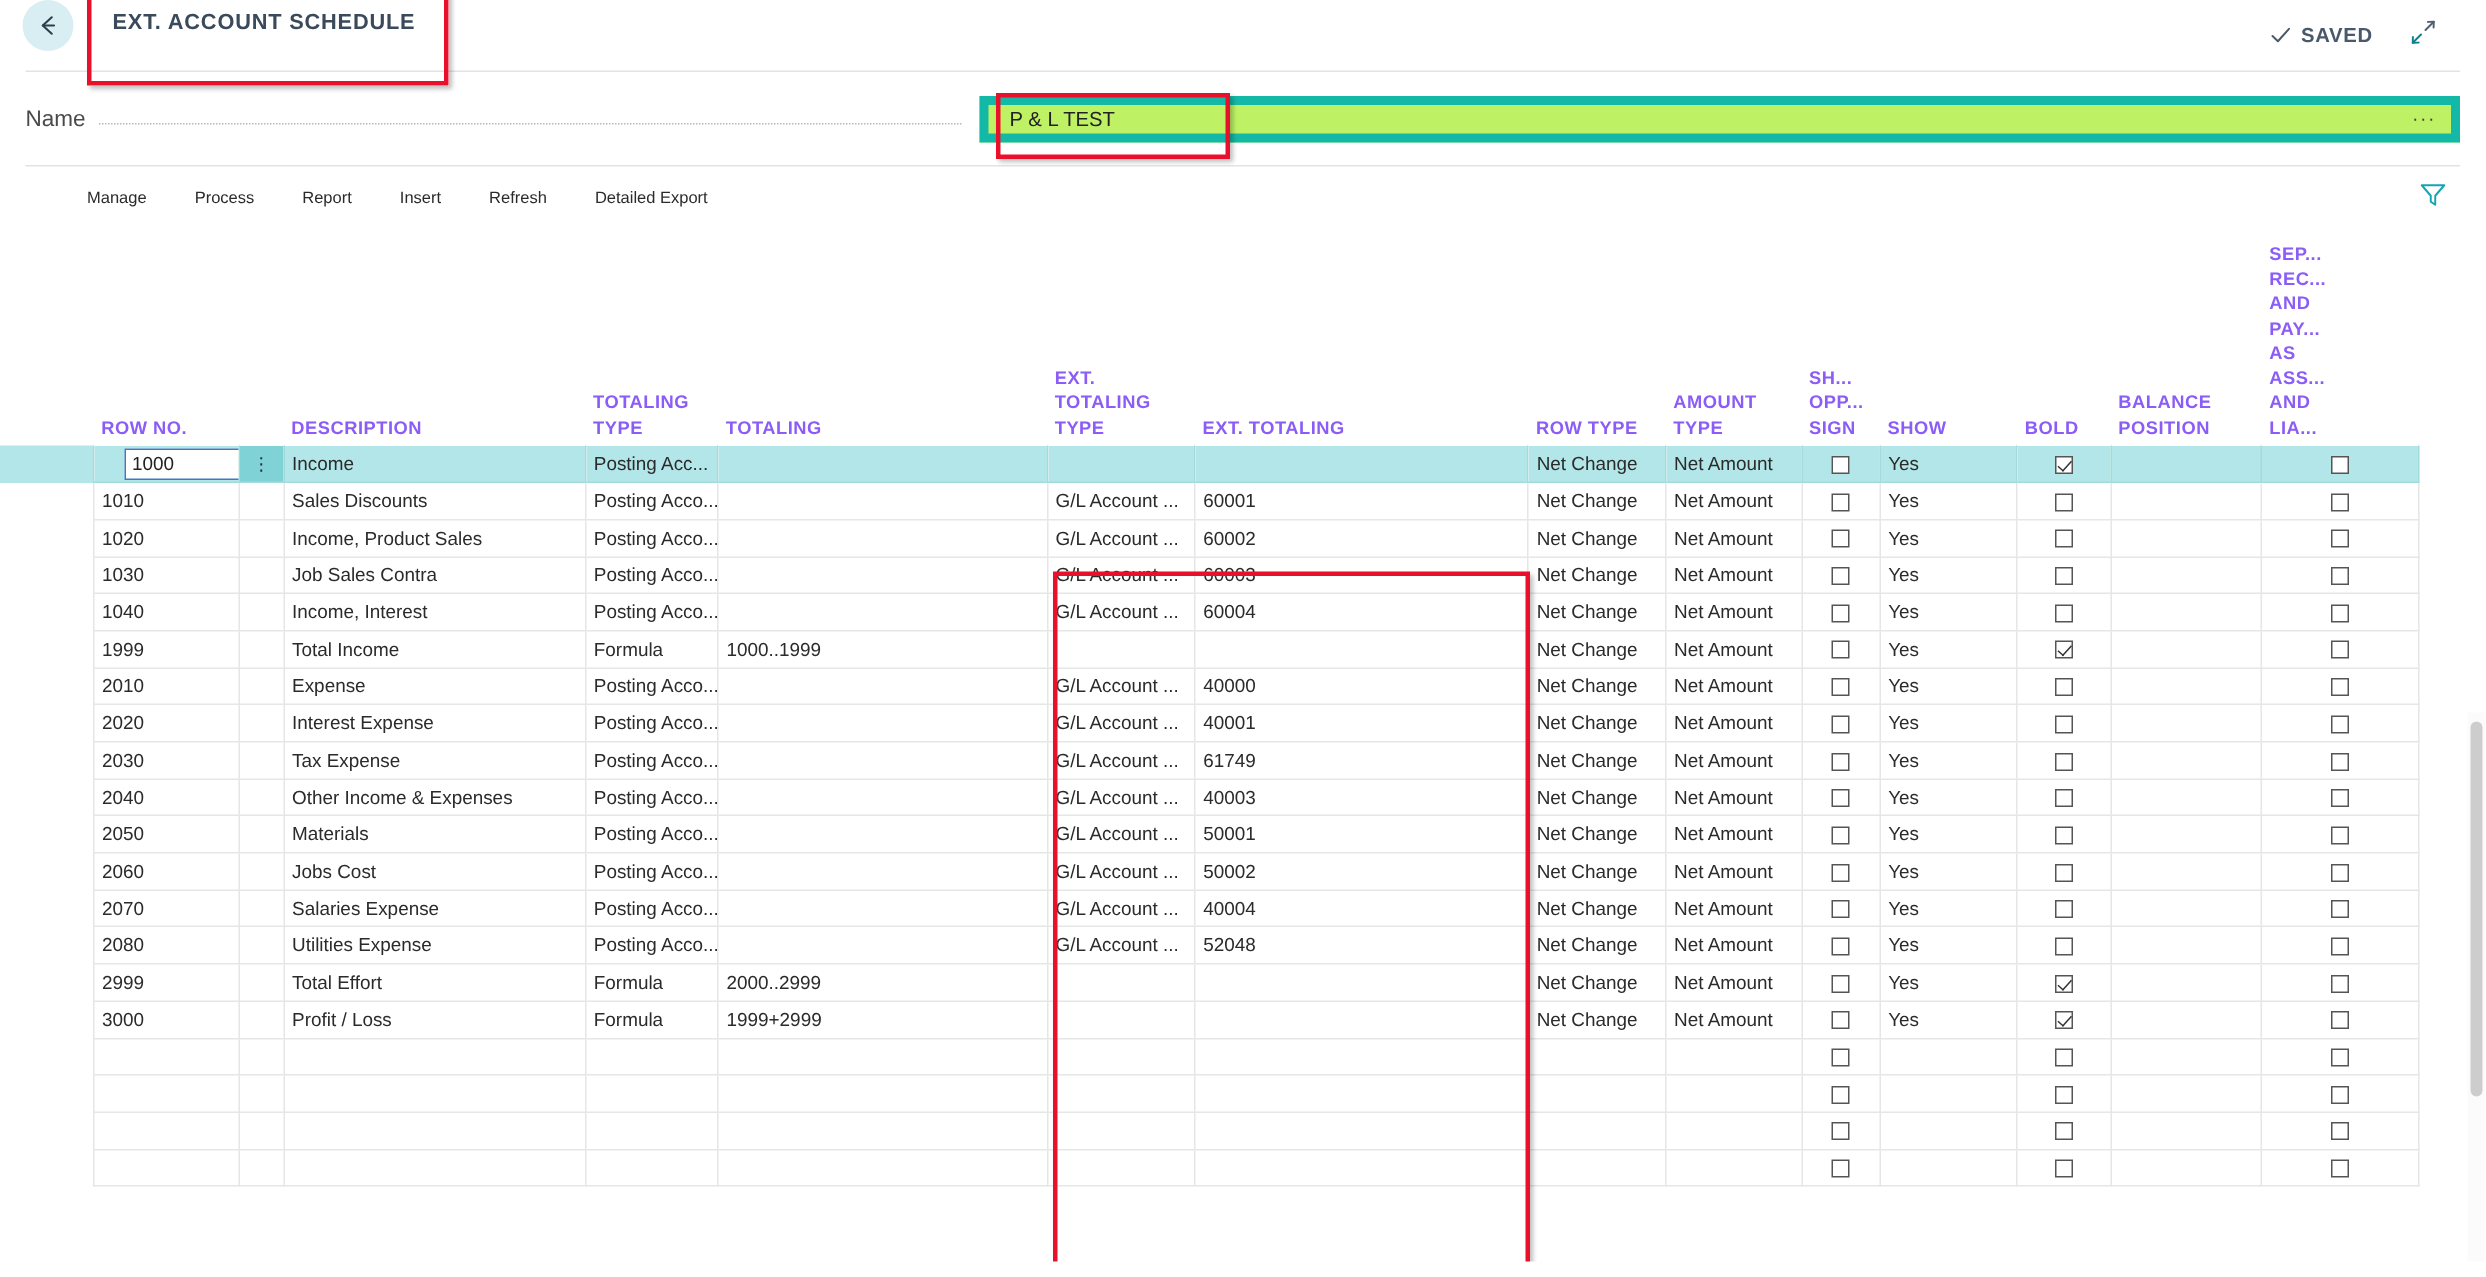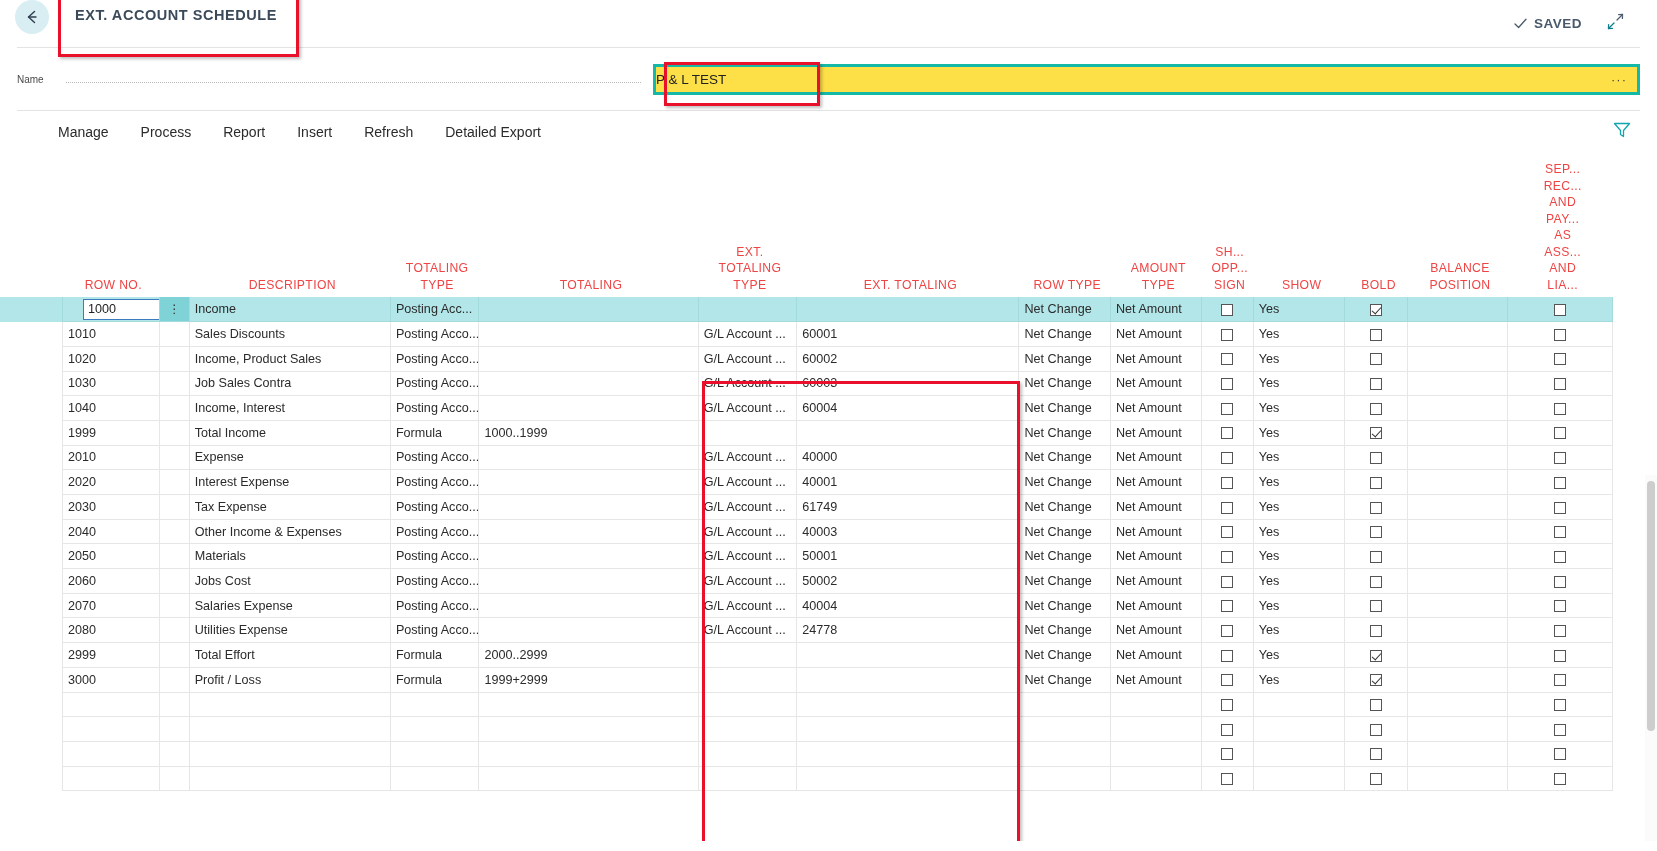--- a/index.html
+++ b/index.html
@@ -67,43 +67,43 @@
   .rule { height: 1px; background: #e3e3e3; margin: 0 17px; }
 
   .name-row {
     height: 62px;
     display: flex;
     align-items: center;
     padding: 0 17px;
     position: relative;
   }
   .name-label {
-    font-size: 10px;
+    font-size: 15px;
     color: #4a4a4a;
     flex: 0 0 auto;
     width: 43px;
   }
   .dotline {
     flex: 1 1 auto;
     height: 1px;
     margin: 0 12px 0 6px;
     border-bottom: 1px dotted #b9b9b9;
     max-width: 575px;
     align-self: center;
     margin-top: 6px;
   }
   .name-field {
     position: relative;
     flex: 1 1 auto;
     height: 31px;
-    border: 3px solid #14b8a6;
-    background: #fde047;
+    border: 6px solid #14b8a6;
+    background: #bef264;
     display: flex;
     align-items: center;
-    padding: 0 0;
+    padding: 0 14px;
   }
   .name-field input {
     border: none; outline: none;
     font-family: "Liberation Sans", sans-serif;
     font-size: 13.5px;
     color: #222;
     width: 100%;
     background: transparent;
   }
   .ellipsis-btn {
@@ -123,21 +123,21 @@
   
   .menubar {
     height: 42px;
     display: flex;
     align-items: center;
     padding: 0 17px;
     gap: 0;
     position: relative;
   }
   .menu-item {
-    font-size: 14px;
+    font-size: 11px;
     color: #2b2b2b;
     padding: 6px 16px;
     white-space: nowrap;
   }
   .menu-item:first-child { padding-left: 41px; }
   .filter-icon { margin-left: auto; padding-right: 8px; display:block; }
 
   
   .grid-wrap {
     position: relative;
@@ -146,25 +146,25 @@
   }
   table.grid {
     border-collapse: collapse;
     table-layout: fixed;
     width: 1551px;
     margin-left: 62px;
     font-size: 12.6px;
   }
   table.grid th {
     vertical-align: bottom;
-    text-align: center;
-    font-weight: 400;
+    text-align: left;
+    font-weight: 700;
     font-size: 12.2px;
     letter-spacing: .35px;
-    color: #ef4444;
+    color: #8b5cf6;
     padding: 0 0 4px 5px;
     height: 144px;
     border: none;
     white-space: pre-line;
     line-height: 16.5px;
   }
   table.grid td {
     border: 1px solid #e6e6e6;
     border-top: none;
     height: 24.7px;
@@ -579,21 +579,21 @@
           <td></td>
           <td class="ctr"><span class="cb"></span></td>
         </tr>
         <tr>
           <td class="rowno-cell">2080</td>
           <td></td>
           <td class="ind2">Utilities Expense</td>
           <td>Posting Acco...</td>
           <td></td>
           <td>G/L Account ...</td>
-          <td>24778</td>
+          <td>52048</td>
           <td>Net Change</td>
           <td>Net Amount</td>
           <td class="ctr"><span class="cb"></span></td>
           <td>Yes</td>
           <td class="ctr"><span class="cb"></span></td>
           <td></td>
           <td class="ctr"><span class="cb"></span></td>
         </tr>
         <tr>
           <td class="rowno-cell">2999</td>

